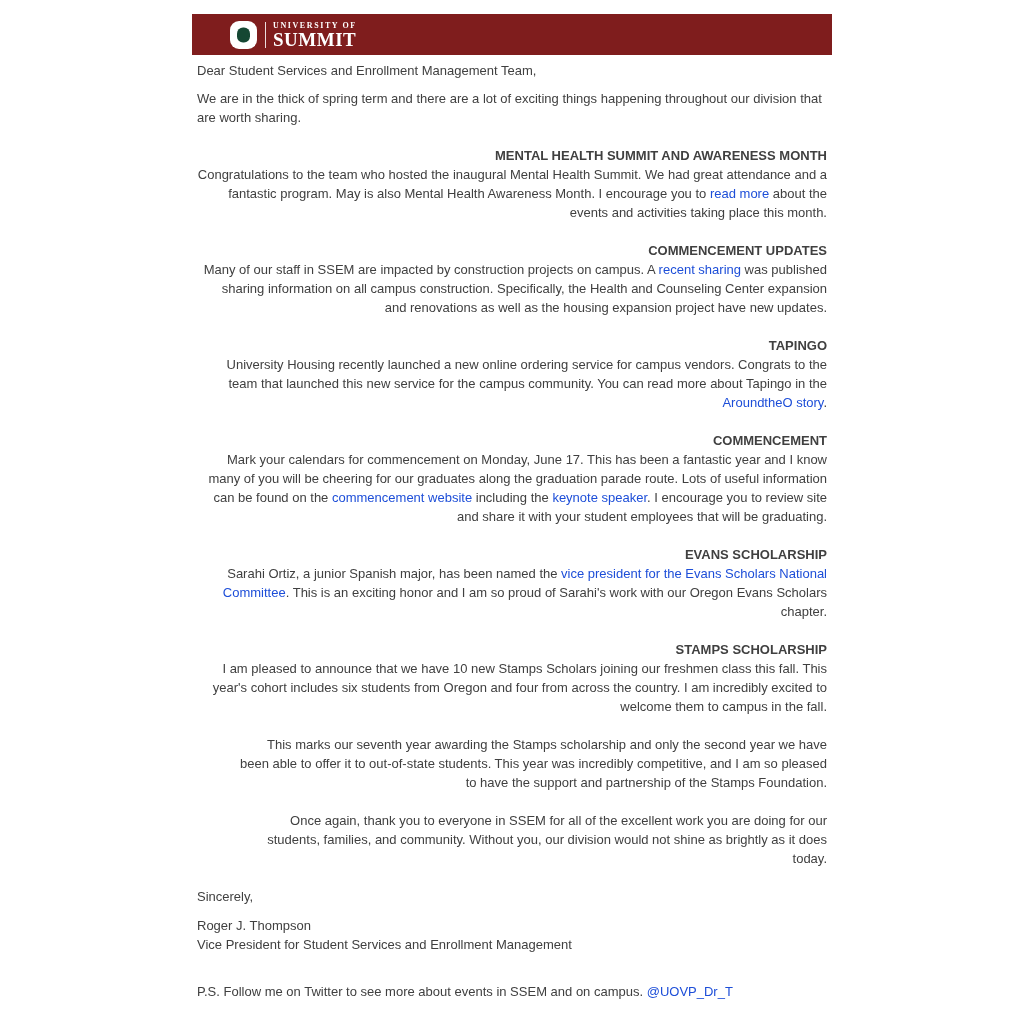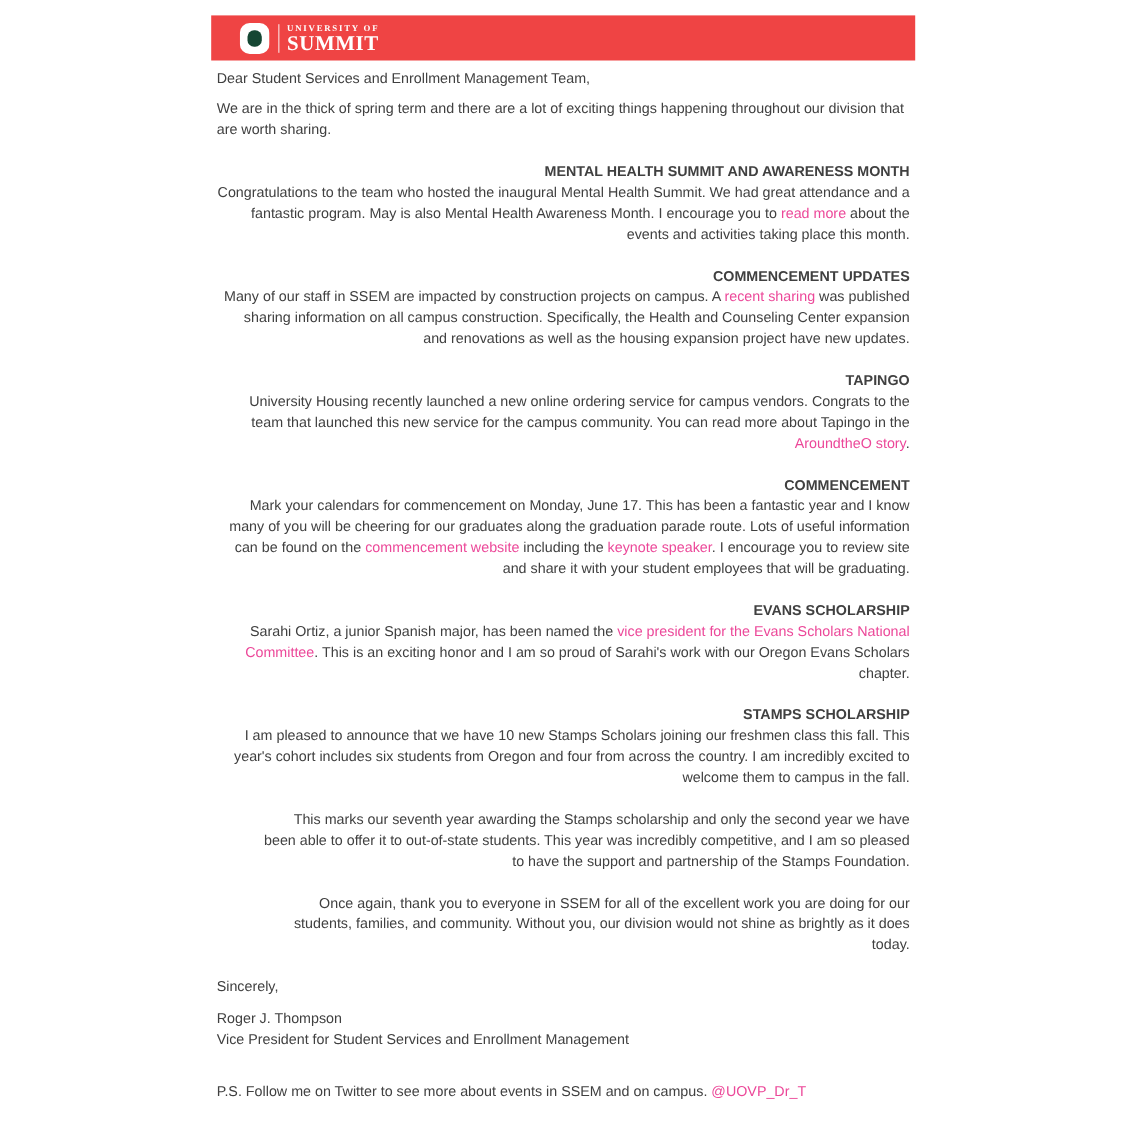--- a/index.html
+++ b/index.html
@@ -8,41 +8,41 @@
     width: 1024px; height: 1024px; overflow: hidden;
     background: #ffffff;
     font-family: "Liberation Sans", sans-serif;
     color: #404040;
   }
   .page { width: 1024px; height: 1024px; overflow: hidden; padding-top: 14px; }
   .email-container { width: 640px; margin: 0 auto; }
 
   
   .header-bar {
-    width: 640px; height: 41px; background: #ef4444;
-    display: flex; align-items: center; padding-left: 26px;
+    width: 640px; height: 41px; background: #7f1d1d;
+    display: flex; align-items: center; padding-left: 38px;
   }
   .logo { display: flex; align-items: center; text-decoration: none; }
   .o-mark { display: block; }
   .logo-divider { width: 1px; height: 26px; background: rgba(255,255,255,0.85); margin: 0 7px 0 8px; }
   .logo-text { display: flex; flex-direction: column; color: #ffffff; font-family: "Liberation Serif", serif; }
   .logo-line1 { font-size: 8px; font-weight: bold; letter-spacing: 1.6px; line-height: 9px; }
   .logo-line2 { font-size: 19px; font-weight: bold; letter-spacing: 0.5px; line-height: 19px; }
 
   
   .content { padding: 6px 5px 0 5px; font-size: 13px; line-height: 19px; }
   .content p { margin: 0; }
   .intro { margin-top: 9px !important; }
   .section { margin-top: 19px; text-align: right; }
   .section-heading { font-weight: bold; }
   .section p ~ p { margin-top: 19px !important; margin-left: 40px; }
   .closing { margin-top: 19px !important; }
   .signature { margin-top: 10px !important; }
   .postscript { margin-top: 28px !important; }
-  a.link, .link { color: #ec4899; text-decoration: none; cursor: pointer; }
+  a.link, .link { color: #1d4ed8; text-decoration: none; cursor: pointer; }
 
   
   .footer-bar {
     margin-top: 25px; width: 640px; height: 48px; background: #154733;
     text-align: center; padding-top: 6px;
   }
   .footer-text { color: #ffffff; font-weight: bold; font-size: 14px; line-height: 17px; }
 </style>
 </head>
 <body>

